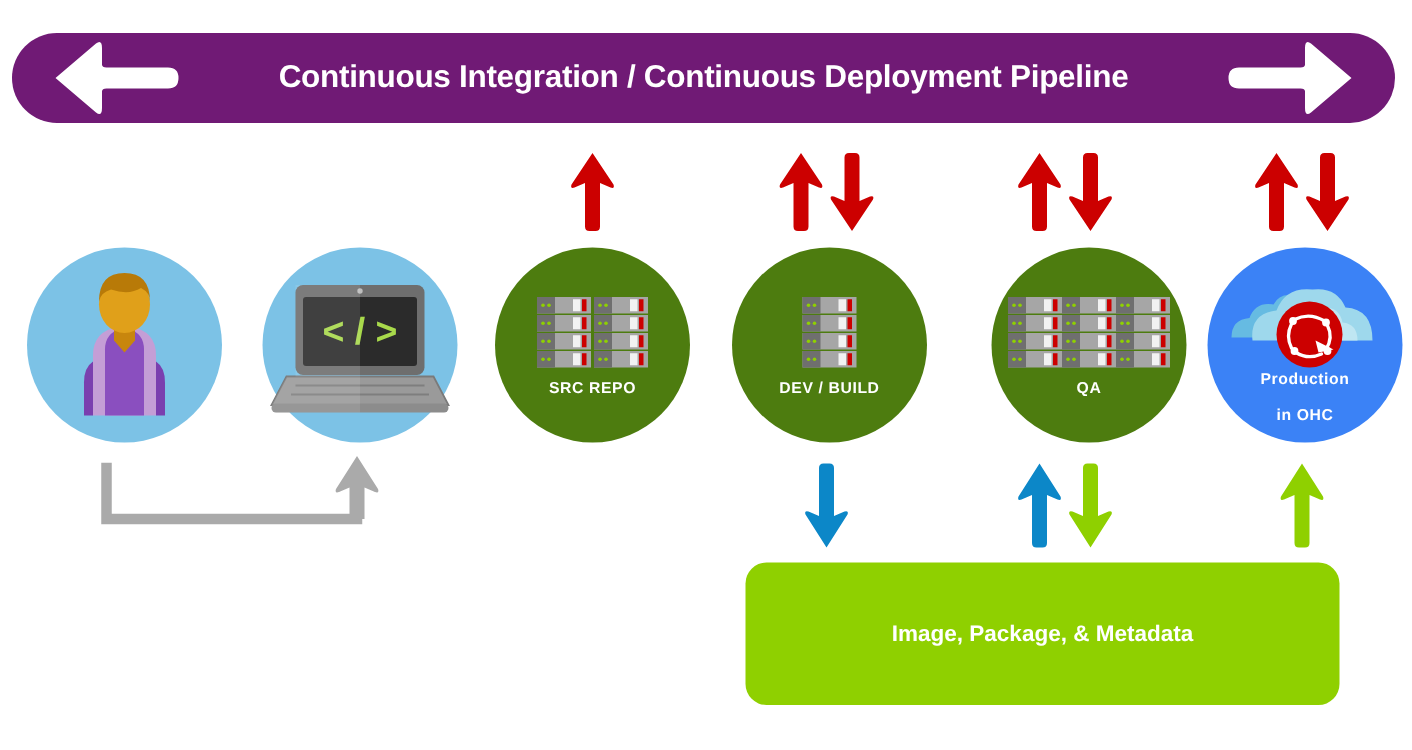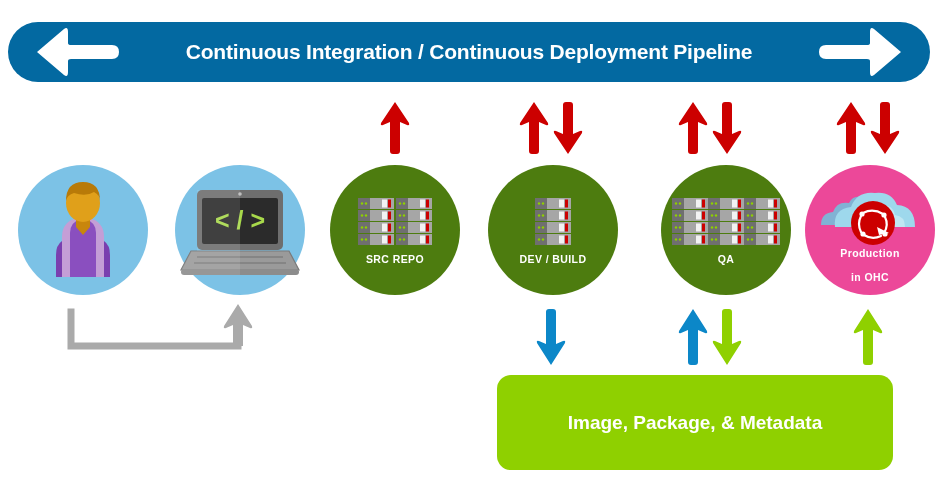--- a/index.html
+++ b/index.html
@@ -8,40 +8,40 @@
     background:#ffffff;
     font-family:"Liberation Sans", sans-serif;
     overflow:hidden;
     position:relative;
   }
   #stage{position:absolute;left:0;top:0;width:941px;height:500px;}
 
   
   .pipeline-bar{
     position:absolute;left:8px;top:22px;width:922px;height:60px;
-    background:#0369a1;border-radius:30px;
+    background:#701a75;border-radius:30px;
   }
   .pipeline-title{
     position:absolute;left:0;top:0;width:922px;height:60px;
     display:flex;align-items:center;justify-content:center;
     color:#ffffff;font-size:21px;font-weight:bold;letter-spacing:-0.2px;
     white-space:nowrap;
   }
   .bar-arrow{position:absolute;top:30px;transform:translateY(-50%);}
   .bar-arrow.left{left:26px;}
   .bar-arrow.right{right:26px;}
 
   
   .circle{
     position:absolute;width:130px;height:130px;border-radius:50%;
     top:165px;
   }
   .circle.blue{background:#7CC2E6;}
   .circle.orange{background:#4d7c0f;}
-  .circle.gray{background:#ec4899;}
+  .circle.gray{background:#3b82f6;}
   .circle .c-label{
     position:absolute;left:0;right:0;text-align:center;
     color:#ffffff;font-size:10.5px;font-weight:bold;letter-spacing:0.4px;
     line-height:13px;
   }
   #c-person{left:18px;}
   #c-laptop{left:175px;}
   #c-src{left:330px;}
   #c-dev{left:488px;}
   #c-qa{left:661px;}
@@ -52,21 +52,21 @@
 
   .icon-wrap{position:absolute;left:0;top:0;width:130px;height:130px;}
 
   
   .repo-box{
     position:absolute;left:497px;top:375px;width:396px;height:95px;
     background:#8FD000;border-radius:14px;
     display:flex;align-items:center;justify-content:center;
   }
   .repo-text{
-    color:#ffffff;font-size:19px;font-weight:bold;text-align:center;
+    color:#ffffff;font-size:15px;font-weight:bold;text-align:center;
     line-height:26px;
   }
 
   
   .arrow-svg{position:absolute;}
   .conn-svg{position:absolute;}
 </style>
 </head>
 <body>
 

